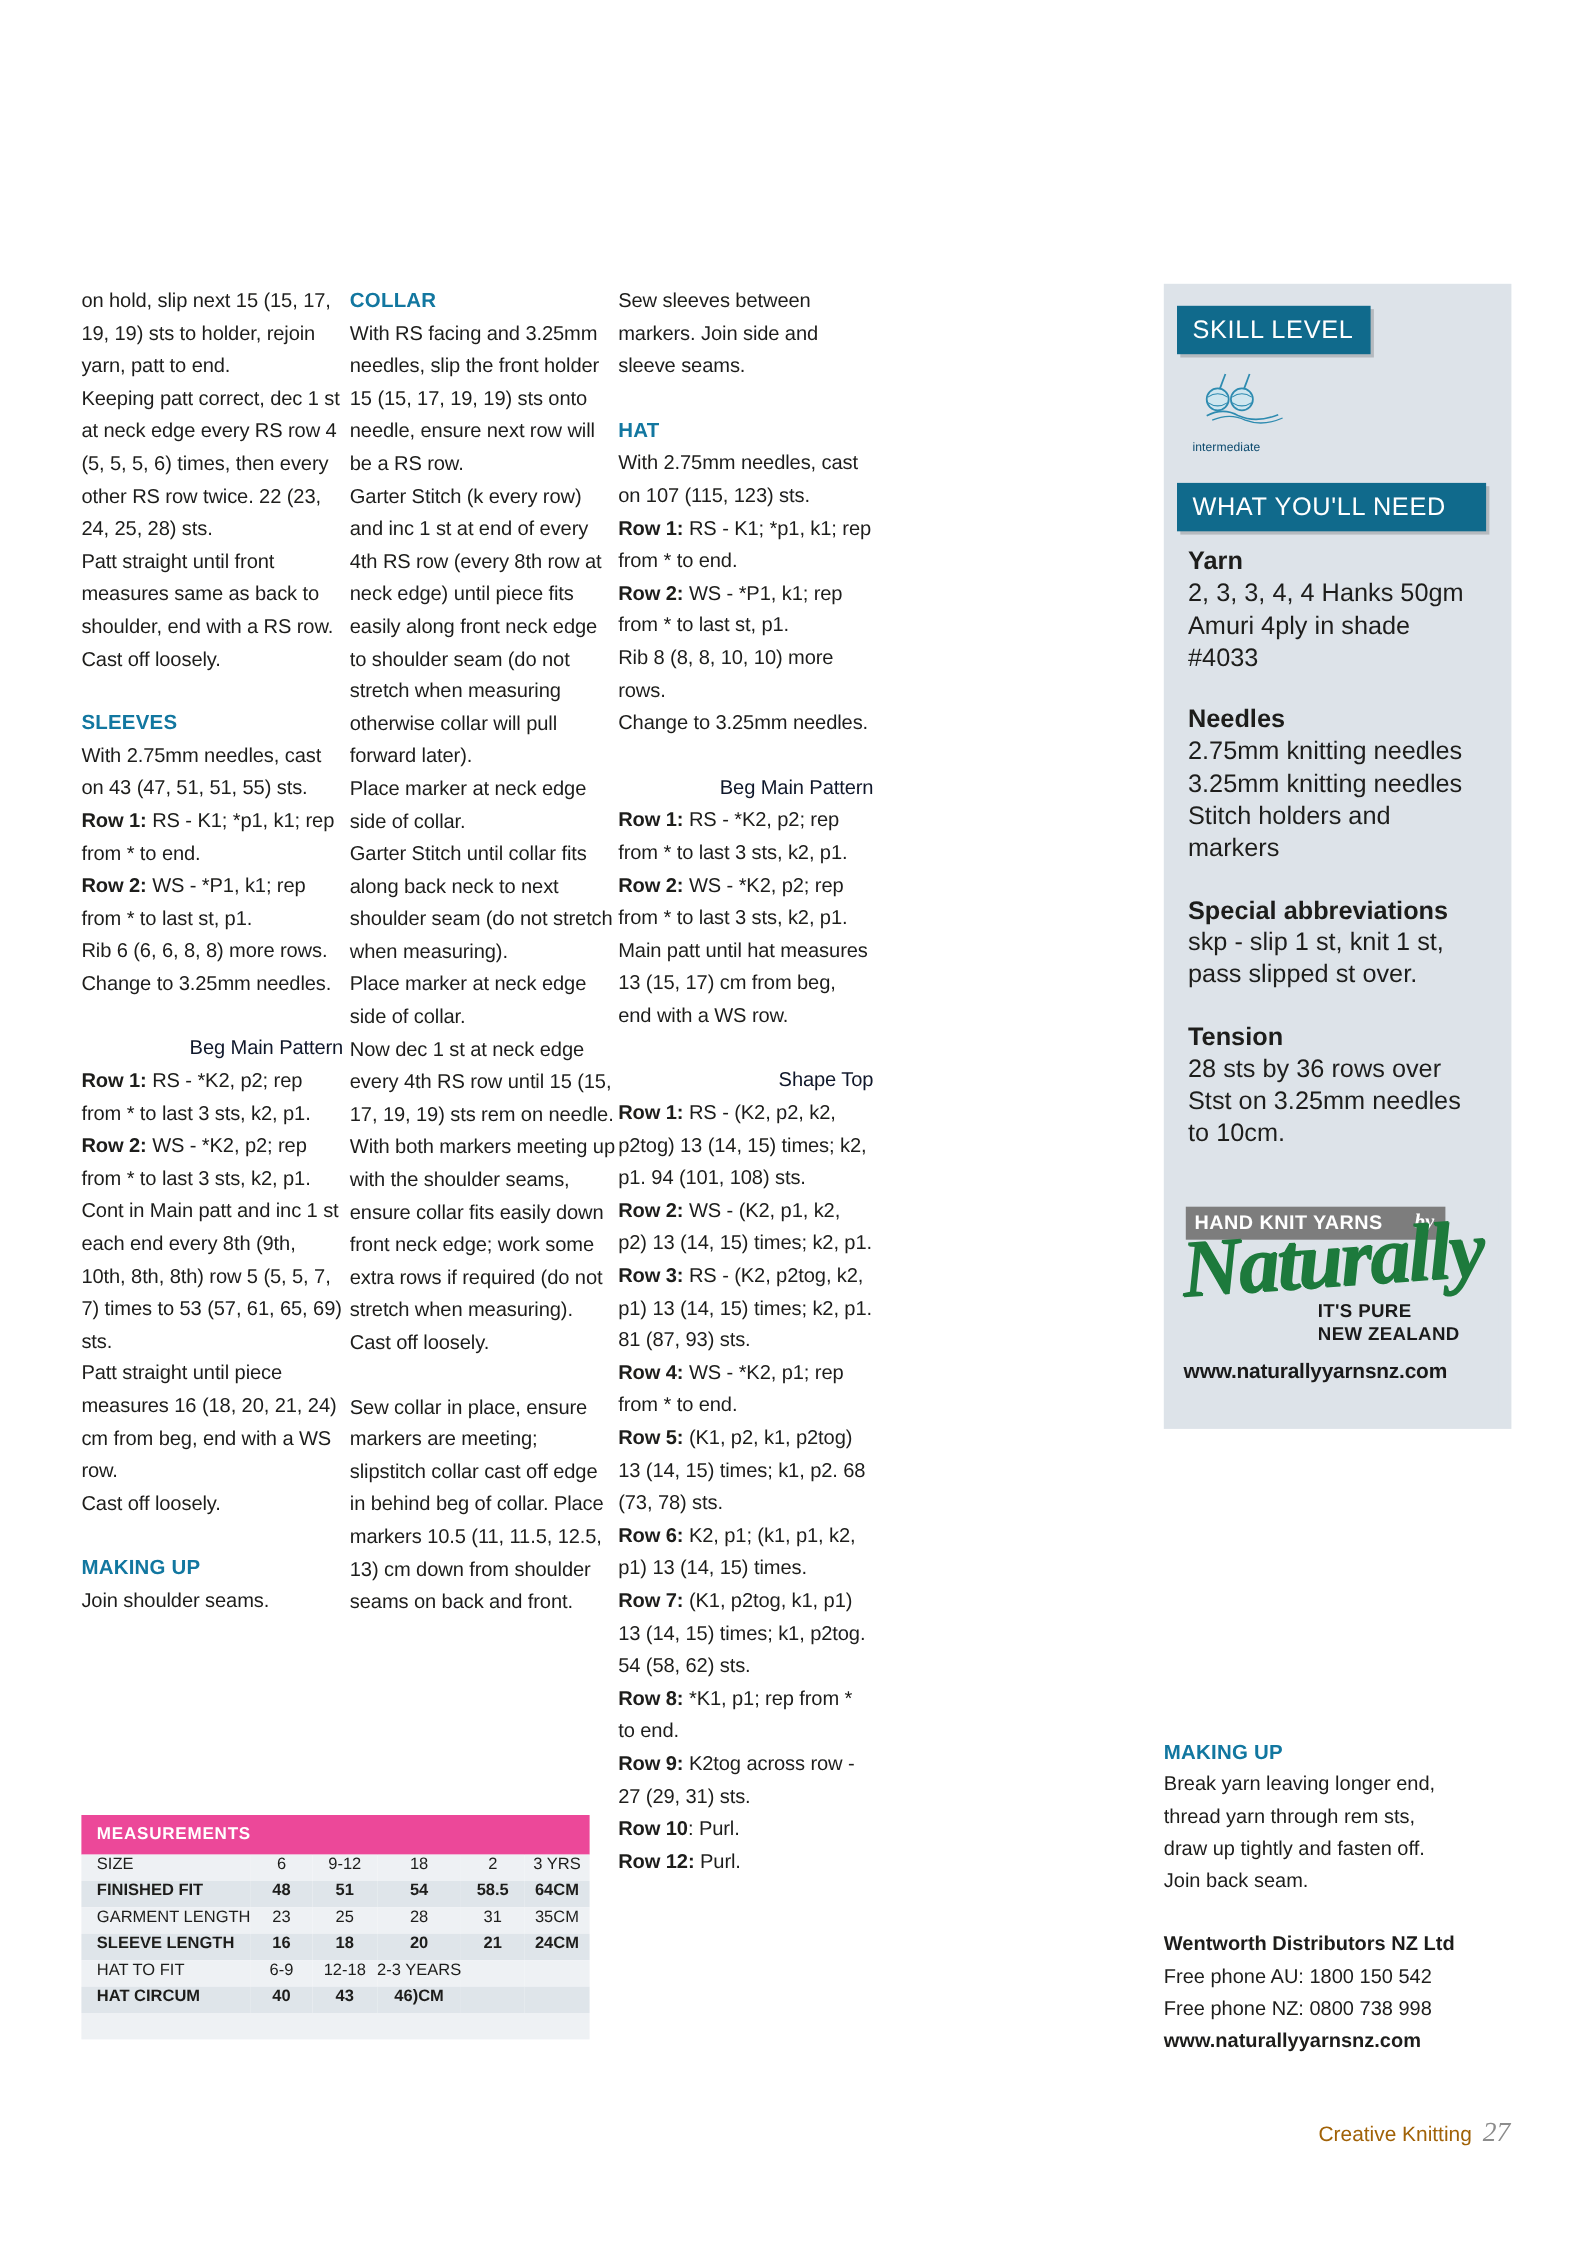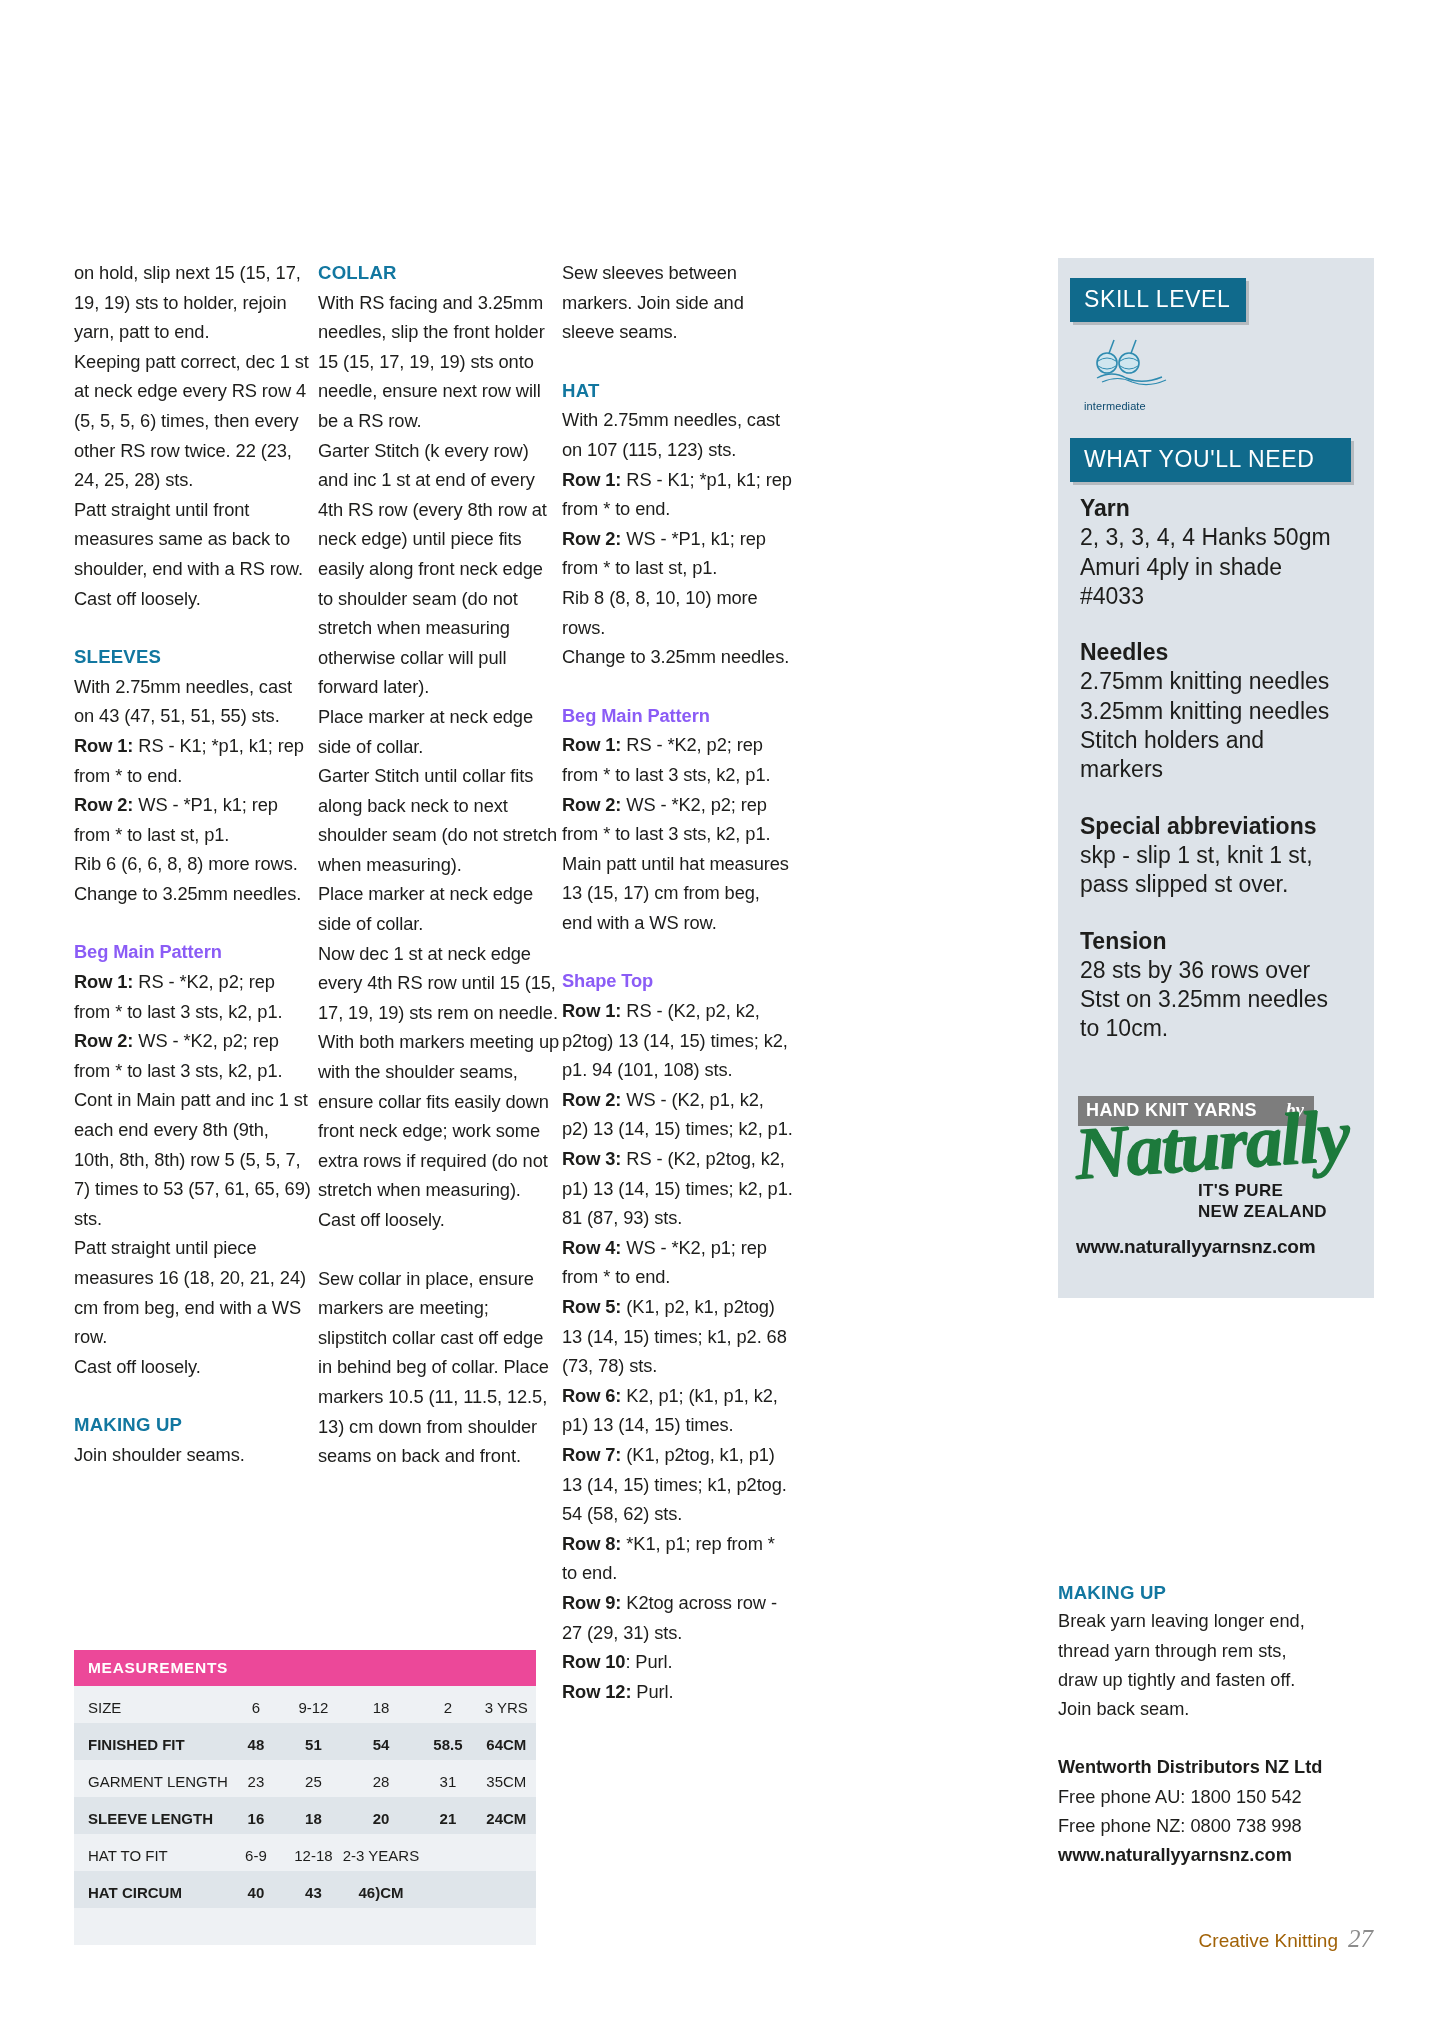--- a/index.html
+++ b/index.html
@@ -32,23 +32,24 @@
   .sec-head {
     color:#1277a0;
     font-weight:bold;
     font-size:18.6px;
     letter-spacing:0.2px;
     margin-top:28px;
     margin-bottom:0;
   }
   .sec-head.first { margin-top:0; }
   .sub-head {
-    font-weight:bold;
+    font-weight:normal;
     margin-top:28px;
-    color:#8b5cf6;
+    color:#0f172a;
+    text-align:right;
   }
   .gap { height:29px; }
   b.rl { font-weight:bold; }
 
   
   .meas-table {
     position:absolute;
     left:74px;
     top:1650px;
     width:462px;
@@ -58,21 +59,21 @@
   .meas-table caption {
     background:#ec4899;
     color:#ffffff;
     text-align:left;
     font-size:15.5px;
     letter-spacing:0.7px;
     padding:9px 0 9px 14px;
     font-weight:bold;
   }
   .meas-table td {
-    padding:13px 0 7px 0;
+    padding:0 0 7px 0;
     font-size:15px;
     color:#1d1d1b;
     vertical-align:middle;
   }
   .meas-table td.lbl { padding-left:14px; width:150px; white-space:nowrap; }
   .meas-table td.v { width:62px; text-align:center; white-space:nowrap; }
   .meas-table tr.alt { background:#dfe5ea; }
   .meas-table tr.plain { background:#eef1f4; }
   .meas-table tr.alt td { font-weight:bold; }
   .meas-table tr.tail { background:#eef1f4; height:24px; }

